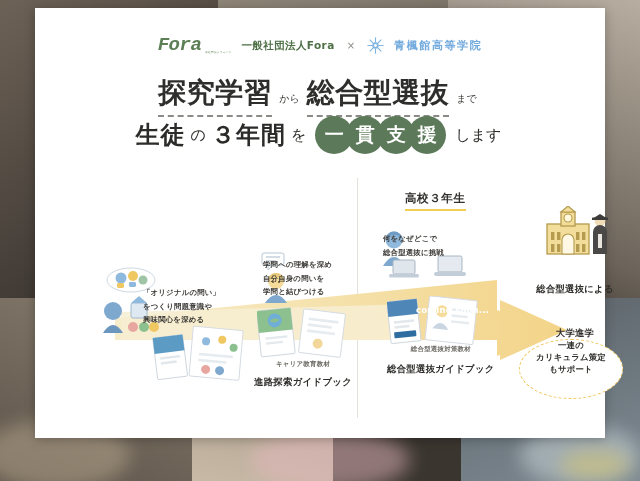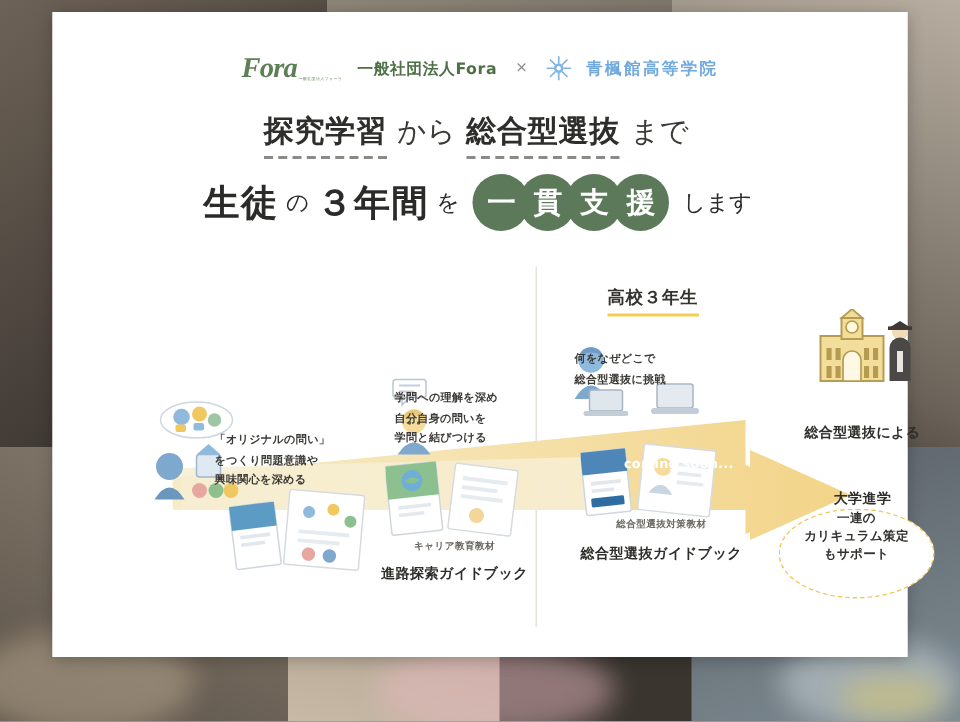--- a/index.html
+++ b/index.html
@@ -36,42 +36,42 @@
   }
   .card-tint { position: absolute; inset: 0; background: rgba(255,255,255,.92); }
   .card-inner { position: relative; width: 100%; height: 100%; }
 
   
   #brand-row {
     position: absolute; left: 0; right: 0; top: 28px;
     display: flex; align-items: center; justify-content: center; gap: 10px;
   }
   .fora-logo { display: flex; align-items: flex-end; gap: 1px; }
-  .fora-mark { font-family: Liberation Serif, serif;
+  .fora-mark { font-family: Liberation Mono, monospace;
                font-style: italic; font-size: 19px; font-weight: 700;
                color: #5d7f55; letter-spacing: -.5px; line-height: 1; }
   .fora-sub { font-size: 2.6px; color: #5d7f55; letter-spacing: .3px;
               margin-bottom: 1px; }
   .brand-name { font-size: 10.5px; font-weight: 700; color: #4e7046;
                 letter-spacing: .4px; }
   .cross { font-size: 10px; color: #8b8b87; padding: 0 2px; }
   .emblem { width: 17px; height: 17px; position: relative; }
   .emblem svg { display: block; }
   .school-name { font-size: 11px; font-weight: 700; color: #73aadd;
                  letter-spacing: 1.6px; }
 
   
   #headline-1 {
     position: absolute; left: 0; right: 0; top: 66px;
     display: flex; align-items: baseline; justify-content: center; gap: 2px;
   }
-  .hl-strong { font-size: 20px; font-weight: 700; color: #2e2e2c;
+  .hl-strong { font-size: 28px; font-weight: 700; color: #2e2e2c;
                letter-spacing: .5px; border-bottom: 2.5px dashed #8a8a86;
                padding-bottom: 3px; }
-  .hl-weak { font-size: 19px; color: #3a3a37; padding: 0 5px 3px 5px; }
+  .hl-weak { font-size: 10px; color: #3a3a37; padding: 0 5px 3px 5px; }
 
   #headline-2 {
     position: absolute; left: 0; right: 0; top: 108px;
     display: flex; align-items: center; justify-content: center; gap: 2px;
   }
   .h2-big { font-size: 24px; font-weight: 700; color: #2b2b29; letter-spacing: 1px; }
   .h2-small { font-size: 15px; font-weight: 400; color: #2b2b29; padding: 0 3px; }
   .pill-group { display: flex; align-items: center; margin: 0 4px; }
   .pill {
     width: 38px; height: 38px; border-radius: 50%;

